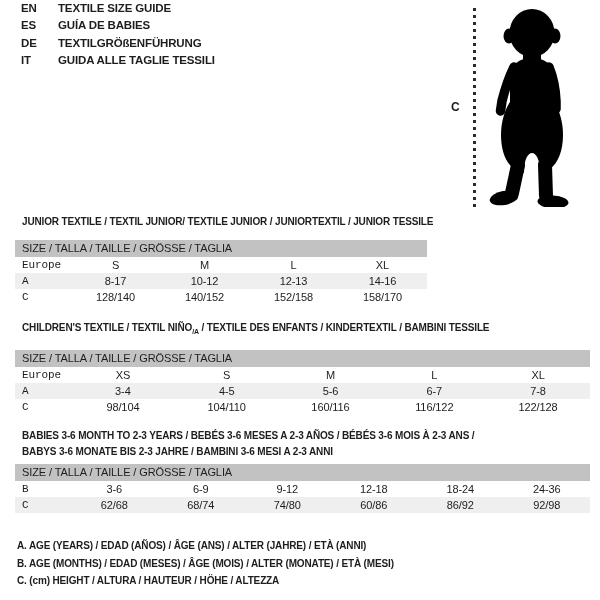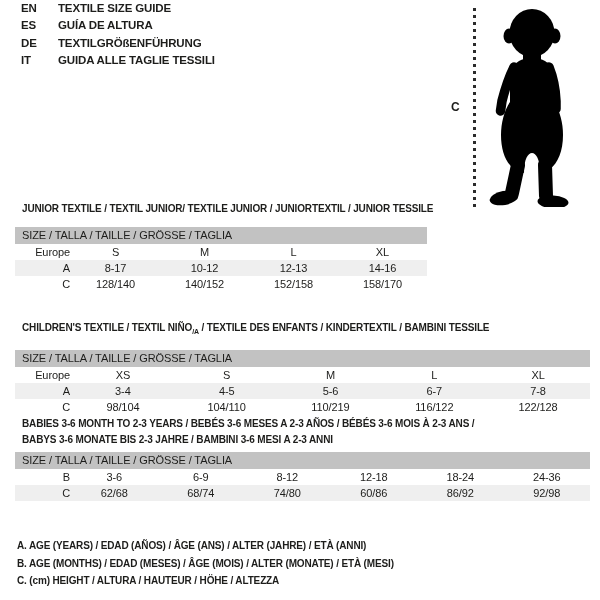--- a/index.html
+++ b/index.html
@@ -15,48 +15,48 @@
   .lang-code{width:37px;flex:0 0 37px;}
   
   .measure-line{
     position:absolute;left:473px;top:8px;width:2.6px;height:199px;
     background:repeating-linear-gradient(to bottom,#2b2b2b 0 3.4px,transparent 3.4px 7px);
   }
   .measure-label{position:absolute;left:451px;top:100px;font-size:12px;font-weight:bold;}
   .baby-svg{position:absolute;left:486px;top:7px;width:90px;height:200px;}
   
   .section{position:absolute;left:15px;}
-  #section-junior{top:202px;width:412px;}
+  #section-junior{top:215px;width:412px;}
   #section-children{top:321px;width:575px;}
-  #section-babies{top:416px;width:575px;}
+  #section-babies{top:428px;width:575px;}
   .section-heading{font-size:10px;font-weight:bold;letter-spacing:-0.15px;line-height:14px;padding-left:7px;white-space:nowrap;}
   #section-junior .section-heading{margin-bottom:11px;}
   #section-children .section-heading{margin-bottom:11px;}
   #section-babies .section-heading{line-height:15.5px;margin-bottom:5px;}
   .section-heading sub{font-size:7px;}
   table{border-collapse:collapse;table-layout:fixed;width:100%;font-size:11px;letter-spacing:-0.1px;}
   th.size-header{background:#c2c2c2;font-weight:normal;text-align:left;padding:2px 0 2px 7px;line-height:13px;}
   tbody tr{height:16px;}
   tbody tr.shaded{background:#efefef;}
-  tbody th{font-weight:normal;text-align:right;padding-left:7px;}
+  tbody th{font-weight:normal;text-align:left;padding-left:7px;font-family:Liberation Mono, monospace;}
   tbody td{text-align:center;padding:0;}
   
   .legend{position:absolute;left:17px;top:537px;font-size:10px;font-weight:bold;letter-spacing:-0.15px;line-height:17.5px;}
 </style>
 </head>
 <body>
 
 <div class="lang-block">
     <div class="lang-row">
       <span class="lang-code">EN</span>
       <span class="lang-title">TEXTILE SIZE GUIDE</span>
     </div>
     <div class="lang-row">
       <span class="lang-code">ES</span>
-      <span class="lang-title">GUÍA DE ALTURA</span>
+      <span class="lang-title">GUÍA DE BABIES</span>
     </div>
     <div class="lang-row">
       <span class="lang-code">DE</span>
       <span class="lang-title">TEXTILGRÖßENFÜHRUNG</span>
     </div>
     <div class="lang-row">
       <span class="lang-code">IT</span>
       <span class="lang-title">GUIDA ALLE TAGLIE TESSILI</span>
     </div>
   </div>
@@ -157,21 +157,21 @@
           <td>3-4</td>
           <td>4-5</td>
           <td>5-6</td>
           <td>6-7</td>
           <td>7-8</td>
         </tr>
         <tr>
           <th scope="row">C</th>
           <td>98/104</td>
           <td>104/110</td>
-          <td>110/219</td>
+          <td>160/116</td>
           <td>116/122</td>
           <td>122/128</td>
         </tr>
       </tbody>
     </table>
   </div>
 <div class="section" id="section-babies">
     <div class="section-heading">
       <div>BABIES 3-6 MONTH TO 2-3 YEARS / BEBÉS 3-6 MESES A 2-3 AÑOS / BÉBÉS 3-6 MOIS À 2-3 ANS /</div>
       <div>BABYS 3-6 MONATE BIS 2-3 JAHRE / BAMBINI 3-6 MESI A 2-3 ANNI</div>
@@ -189,21 +189,21 @@
       <thead>
         <tr>
           <th class="size-header" colspan="7">SIZE / TALLA / TAILLE / GRÖSSE / TAGLIA</th>
         </tr>
       </thead>
       <tbody>
         <tr>
           <th scope="row">B</th>
           <td>3-6</td>
           <td>6-9</td>
-          <td>8-12</td>
+          <td>9-12</td>
           <td>12-18</td>
           <td>18-24</td>
           <td>24-36</td>
         </tr>
         <tr class="shaded">
           <th scope="row">C</th>
           <td>62/68</td>
           <td>68/74</td>
           <td>74/80</td>
           <td>60/86</td>

